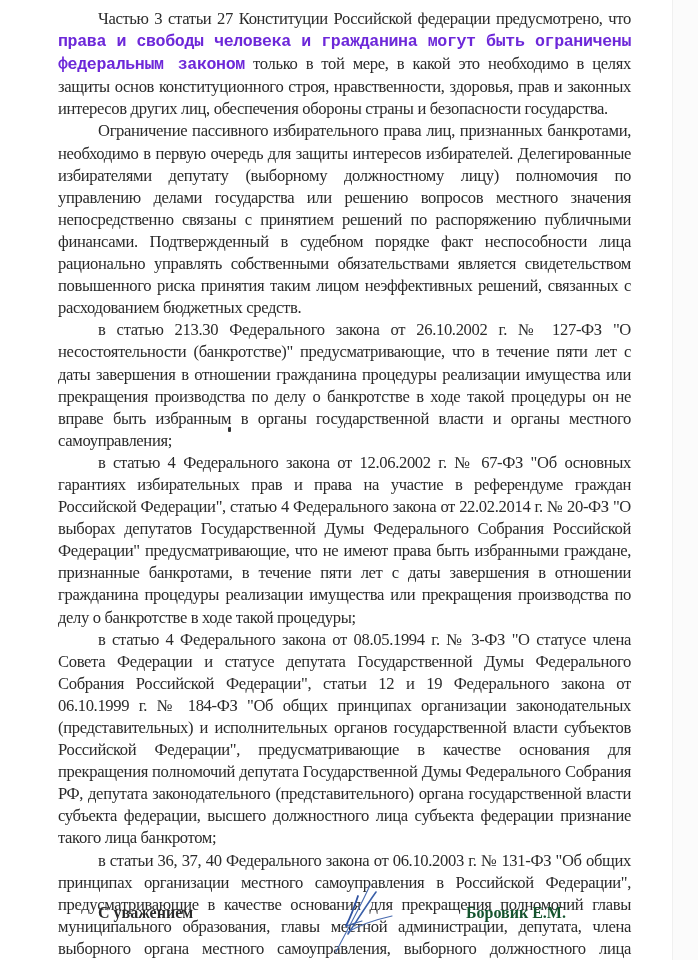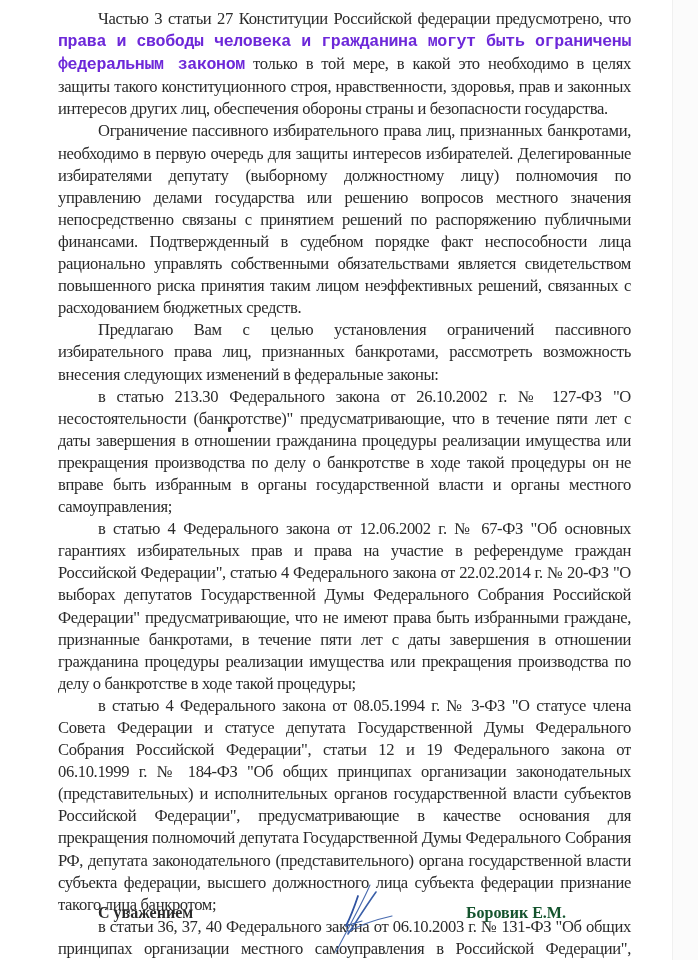--- a/index.html
+++ b/index.html
@@ -44,27 +44,24 @@
     position: absolute; left: 318px; top: 882px;
     width: 110px; height: 80px;
   }
 </style>
 </head>
 <body>
 
 <div class="page">
   <div class="body-text">
     <p>
-      <span>Частью 3 статьи 27 Конституции Российской федерации предусмотрено, что </span><b>права и свободы человека и гражданина могут быть ограничены федеральным законом</b><span> только в той мере, в какой это необходимо в целях защиты такого конституционного строя, нравственности, здоровья, прав и законных интересов других лиц, обеспечения обороны страны и безопасности государства.</span>
+      <span>Частью 3 статьи 27 Конституции Российской федерации предусмотрено, что </span><b>права и свободы человека и гражданина могут быть ограничены федеральным законом</b><span> только в той мере, в какой это необходимо в целях защиты основ конституционного строя, нравственности, здоровья, прав и законных интересов других лиц, обеспечения обороны страны и безопасности государства.</span>
     </p>
     <p>
       <span>Ограничение пассивного избирательного права лиц, признанных банкротами, необходимо в первую очередь для защиты интересов избирателей. Делегированные избирателями депутату (выборному должностному лицу) полномочия по управлению делами государства или решению вопросов местного значения непосредственно связаны с принятием решений по распоряжению публичными финансами. Подтвержденный в судебном порядке факт неспособности лица рационально управлять собственными обязательствами является свидетельством повышенного риска принятия таким лицом неэффективных решений, связанных с расходованием бюджетных средств.</span>
-    </p>
-    <p>
-      <span>Предлагаю Вам с целью установления ограничений пассивного избирательного права лиц, признанных банкротами, рассмотреть возможность внесения следующих изменений в федеральные законы:</span>
     </p>
     <p>
       <span>в статью 213.30 Федерального закона от 26.10.2002 г. № 127-ФЗ "О несостоятельности (банкротстве)" предусматривающие, что в течение пяти лет с даты завершения в отношении гражданина процедуры реализации имущества или прекращения производства по делу о банкротстве в ходе такой процедуры он не вправе быть избранным в органы государственной власти и органы местного самоуправления;</span>
     </p>
     <p>
       <span>в статью 4 Федерального закона от 12.06.2002 г. № 67-ФЗ "Об основных гарантиях избирательных прав и права на участие в референдуме граждан Российской Федерации", статью 4 Федерального закона от 22.02.2014 г. № 20-ФЗ "О выборах депутатов Государственной Думы Федерального Собрания Российской Федерации" предусматривающие, что не имеют права быть избранными граждане, признанные банкротами, в течение пяти лет с даты завершения в отношении гражданина процедуры реализации имущества или прекращения производства по делу о банкротстве в ходе такой процедуры;</span>
     </p>
     <p>
       <span>в статью 4 Федерального закона от 08.05.1994 г. № 3-ФЗ "О статусе члена Совета Федерации и статусе депутата Государственной Думы Федерального Собрания Российской Федерации", статьи 12 и 19 Федерального закона от 06.10.1999 г. № 184-ФЗ "Об общих принципах организации законодательных (представительных) и исполнительных органов государственной власти субъектов Российской Федерации", предусматривающие в качестве основания для прекращения полномочий депутата Государственной Думы Федерального Собрания РФ, депутата законодательного (представительного) органа государственной власти субъекта федерации, высшего должностного лица субъекта федерации признание такого лица банкротом;</span>
     </p>

